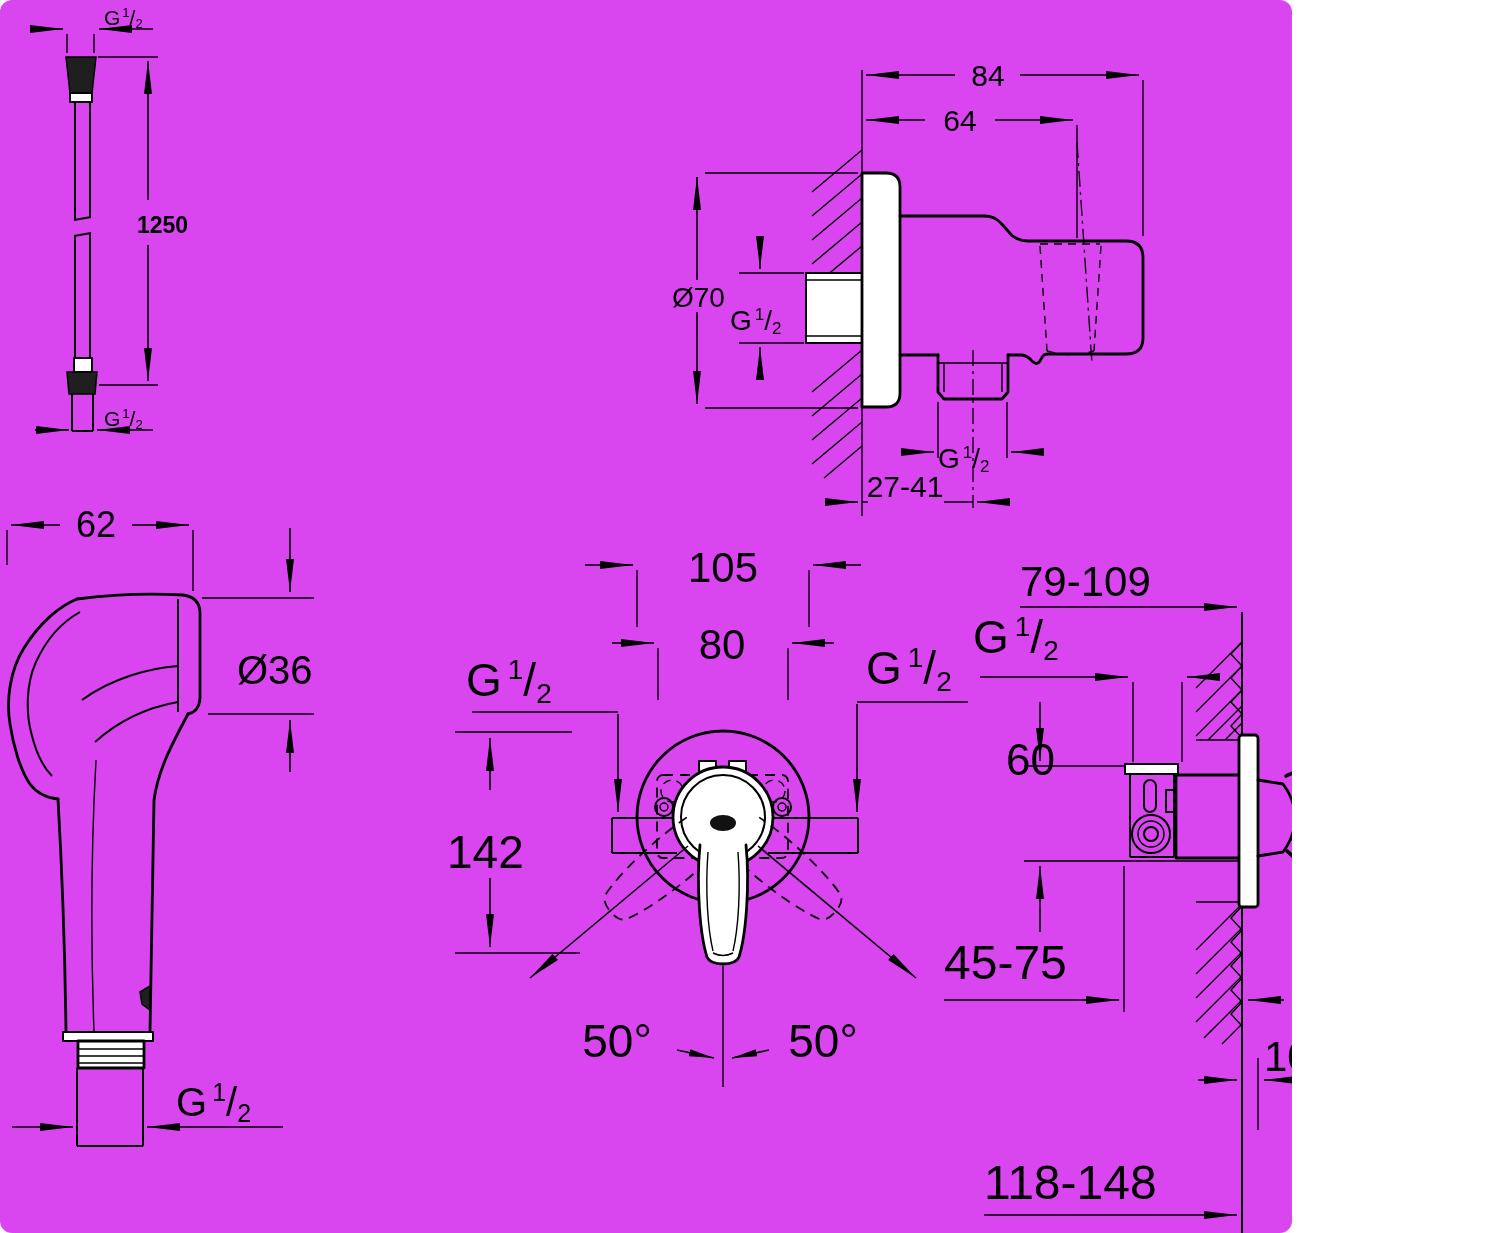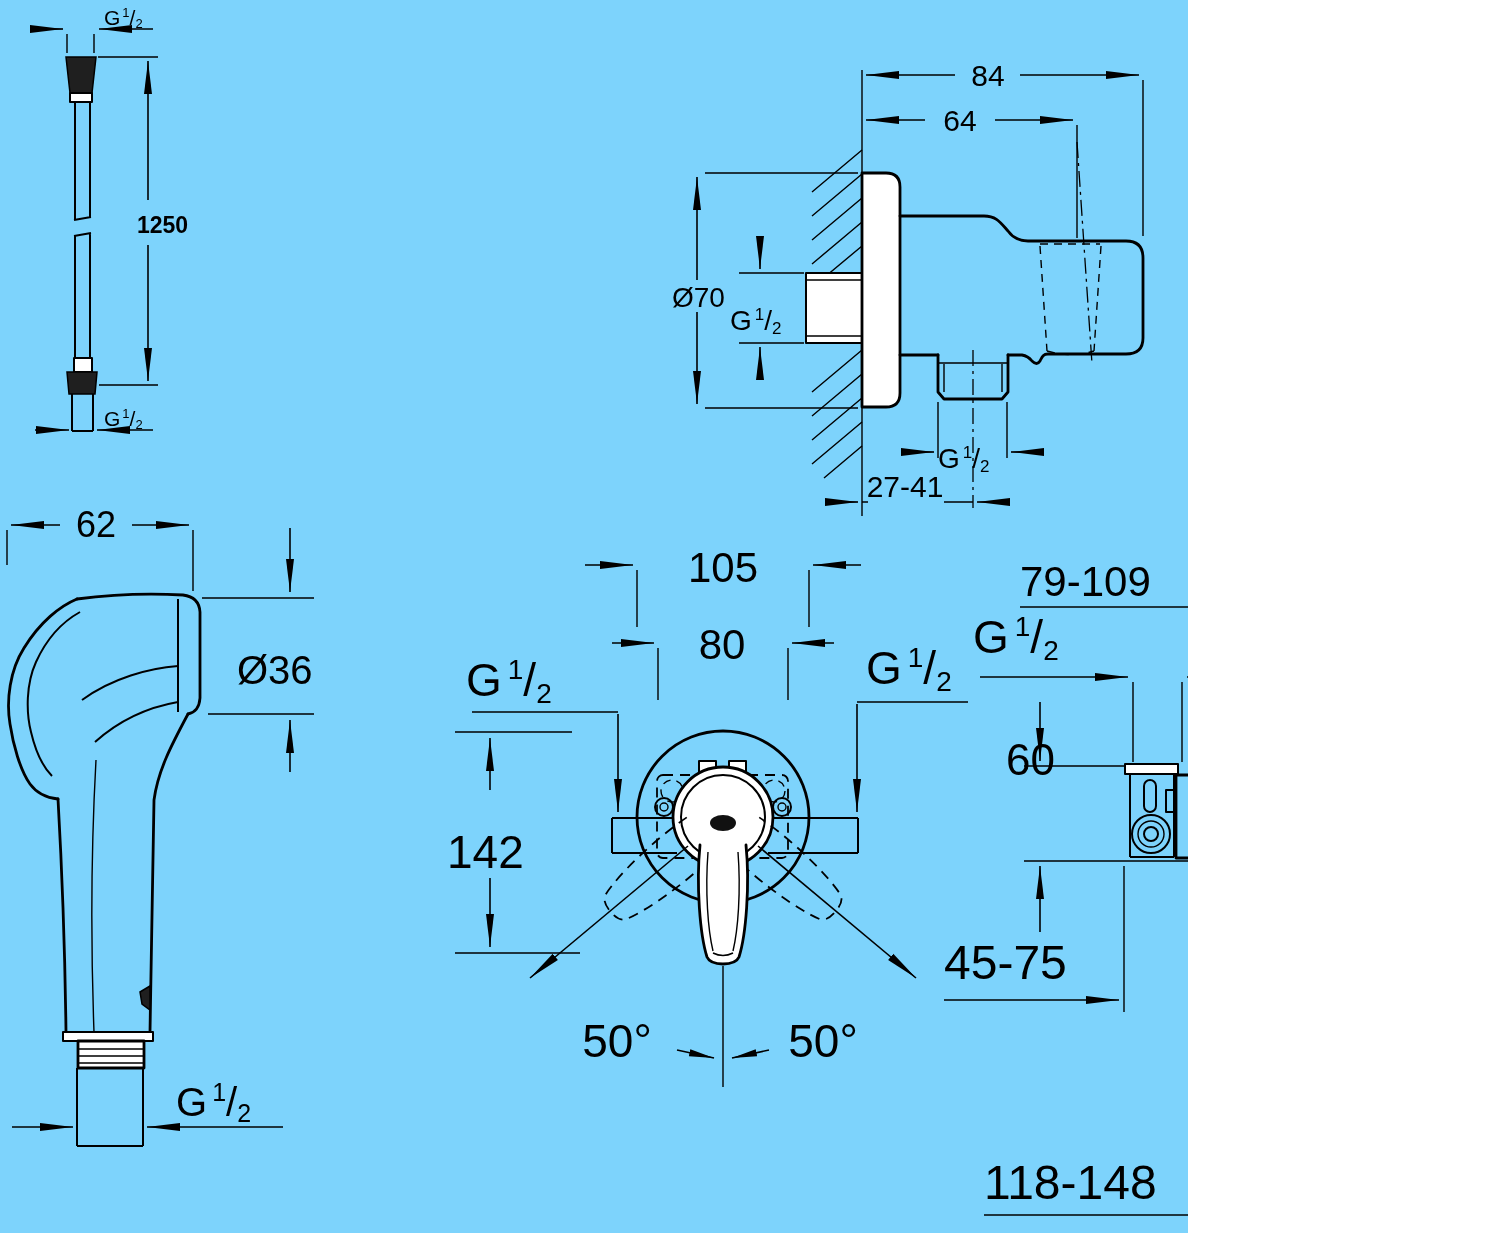--- a/index.html
+++ b/index.html
@@ -1,16 +1,16 @@
 <!DOCTYPE html>
 <html><head>
 <meta charset="utf-8">
 <style>
   html,body{margin:0;padding:0;background:#ffffff;}
-  .stage{position:relative;width:1188px;height:1233px;background:#7dd3fc;overflow:hidden;}
+  .stage{position:relative;width:1292px;height:1233px;background:#d946ef;overflow:hidden;border-radius:12px;}
   svg{display:block;}
   text{font-family:"Liberation Sans","DejaVu Sans",sans-serif;fill:#000;}
   .o4{stroke:#000;stroke-width:3.6;fill:none;stroke-linejoin:round;stroke-linecap:round;}
   .o3{stroke:#000;stroke-width:2.8;fill:none;stroke-linejoin:round;stroke-linecap:round;}
   .o2{stroke:#000;stroke-width:2;fill:none;stroke-linejoin:round;}
   .thin{stroke:#000;stroke-width:1.4;fill:none;}
   .dim{stroke:#000;stroke-width:1.6;fill:none;}
   .dash{stroke:#000;stroke-width:1.8;fill:none;stroke-dasharray:10 7;stroke-linejoin:round;}
   .dashT{stroke:#000;stroke-width:1.4;fill:none;stroke-dasharray:8 6;}
   .cdot{stroke:#000;stroke-width:1.3;fill:none;stroke-dasharray:16 5 3 5;}

